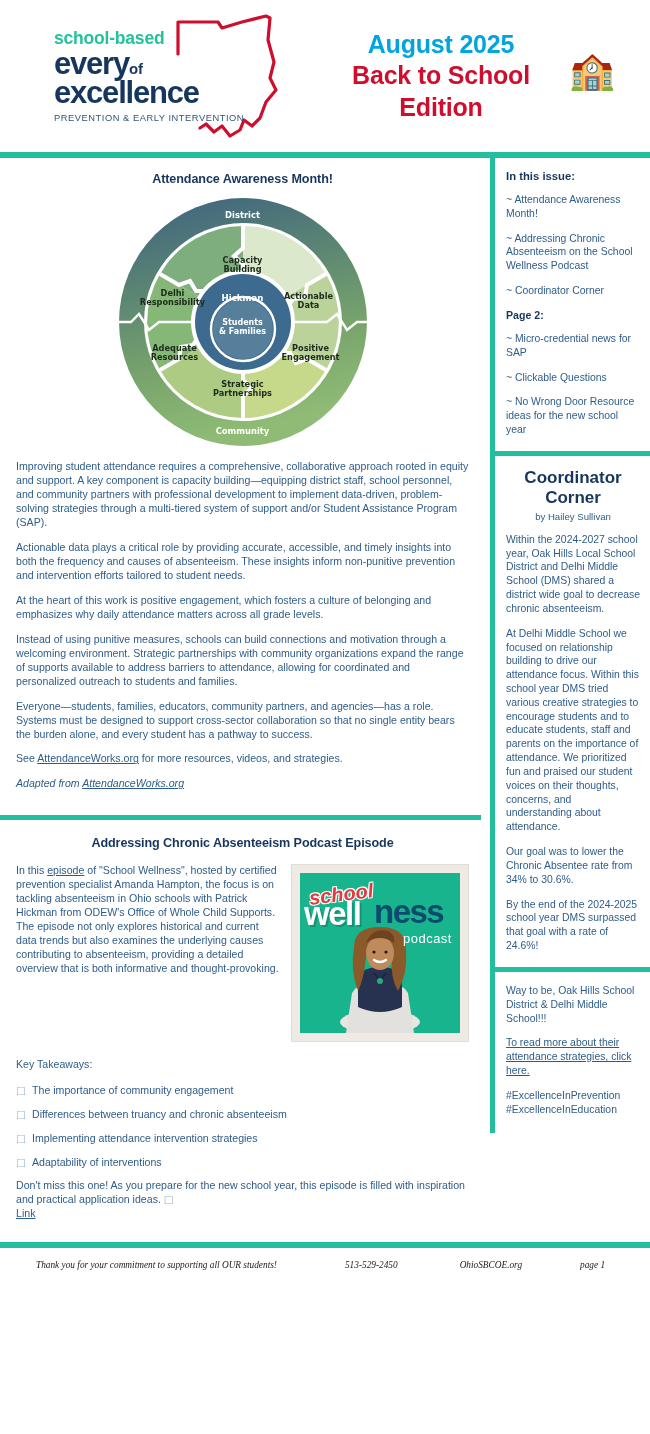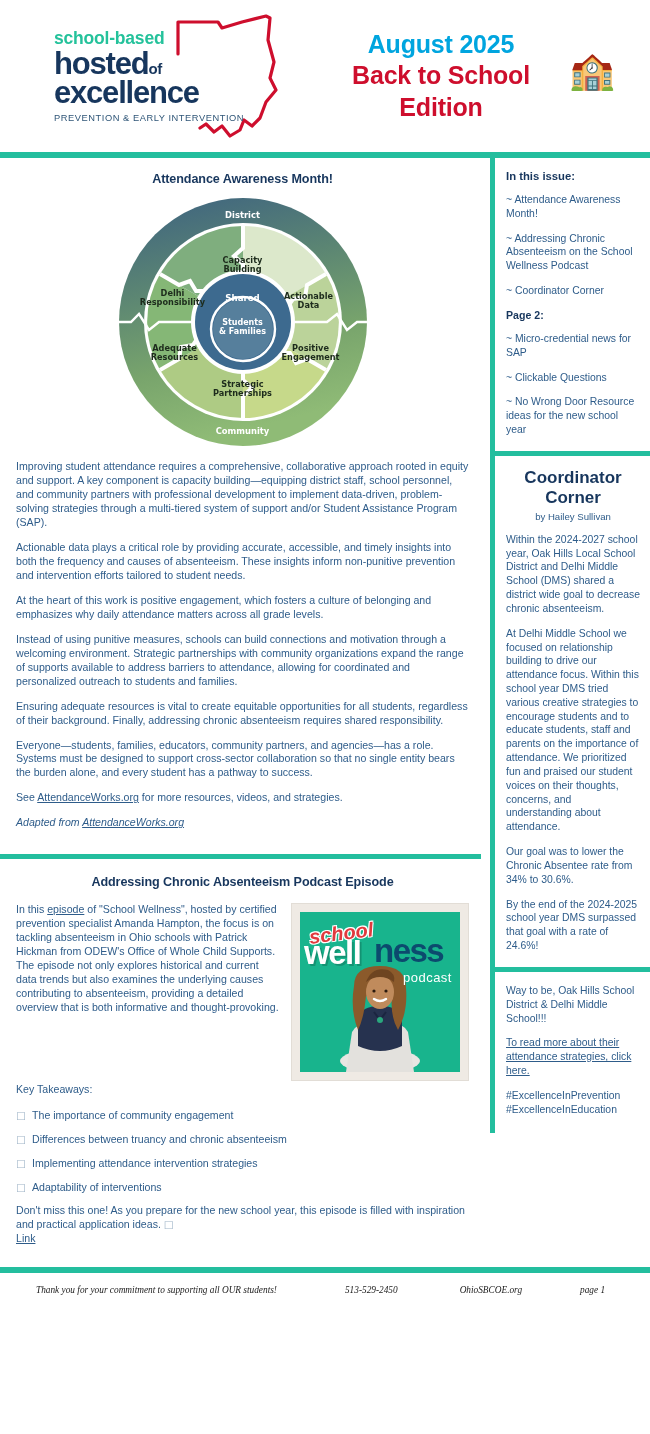--- a/index.html
+++ b/index.html
@@ -88,21 +88,21 @@
   <div class="header">
 
     <div class="logo-block">
       <svg class="ohio-outline" width="150" height="132" viewBox="0 0 150 132">
         <path d="M8 14 L8 46 M8 14 L48 14 L52 20 L72 14 L96 8 L100 10 L98 32 L104 54 L100 70 L106 82
                  L96 94 L90 110 L82 118 L74 112 L70 122 L60 128 L52 118 L44 124 L36 116 L30 120" fill="none" stroke="#CE0E2D" stroke-width="3.2" stroke-linejoin="round" stroke-linecap="round"></path>
       </svg>
       <div class="logo-text">
         <div class="logo-l1">school-based</div>
         <div class="logo-l2">
-          <span>hosted</span><span class="of">of</span>
+          <span>every</span><span class="of">of</span>
         </div>
         <div class="logo-l3">excellence</div>
         <div class="logo-l4">PREVENTION &amp; EARLY INTERVENTION</div>
       </div>
     </div>
 
     <div class="title-block">
       <div class="title-month">August 2025</div>
       <div class="title-edition">Back to School</div>
       <div class="title-edition">Edition</div>
@@ -184,30 +184,29 @@
             <div class="dg-label" style="left:82px; top:184px; width:88px; color:#1d2b1c; font-size:8.2px;">
               <span>Strategic</span><br><span>Partnerships</span>
             </div>
             <div class="dg-label" style="left:14px; top:148px; width:88px; color:#1d2b1c; font-size:8.2px;">
               <span>Adequate</span><br><span>Resources</span>
             </div>
             <div class="dg-label" style="left:10px; top:93px; width:92px; color:#1d2b1c; font-size:8.2px;">
               <span>Delhi</span><br><span>Responsibility</span>
             </div>
 
-            <div class="dg-label" style="left:82px; top:98px; width:88px; color:#ffffff; font-size:8.6px;">Shared</div>
+            <div class="dg-label" style="left:82px; top:98px; width:88px; color:#ffffff; font-size:8.6px;">Hickman</div>
             <div class="dg-label" style="left:88px; top:123px; width:76px; color:#ffffff; font-size:8px;">Students<br>&amp; Families</div>
           </div>
         </div>
 
         <p class="body">Improving student attendance requires a comprehensive, collaborative approach rooted in equity and support. A key component is capacity building—equipping district staff, school personnel, and community partners with professional development to implement data-driven, problem-solving strategies through a multi-tiered system of support and/or Student Assistance Program (SAP).</p>
         <p class="body">Actionable data plays a critical role by providing accurate, accessible, and timely insights into both the frequency and causes of absenteeism. These insights inform non-punitive prevention and intervention efforts tailored to student needs.</p>
         <p class="body">At the heart of this work is positive engagement, which fosters a culture of belonging and emphasizes why daily attendance matters across all grade levels.</p>
         <p class="body">Instead of using punitive measures, schools can build connections and motivation through a welcoming environment. Strategic partnerships with community organizations expand the range of supports available to address barriers to attendance, allowing for coordinated and personalized outreach to students and families.</p>
-        <p class="body">Ensuring adequate resources is vital to create equitable opportunities for all students, regardless of their background. Finally, addressing chronic absenteeism requires shared responsibility.</p>
         <p class="body">Everyone—students, families, educators, community partners, and agencies—has a role. Systems must be designed to support cross-sector collaboration so that no single entity bears the burden alone, and every student has a pathway to success.</p>
 
         <p class="body"><span>See </span><a class="lnk" href="#">AttendanceWorks.org</a><span> for more resources, videos, and strategies.</span></p>
 
         <p class="body italic" style="margin-bottom:14px;"><span>Adapted from </span><a class="lnk" href="#">AttendanceWorks.org</a></p>
       </div>
 
       <div class="rule-main"></div>
 
       <div class="main-card" style="padding-top:16px;">
@@ -234,21 +233,21 @@
                 <circle cx="52" cy="60" r="3" fill="#2aa87e"></circle>
               </svg>
               <div class="pw-school">school</div>
               <div class="pw-well">well</div>
               <div class="pw-ness">ness</div>
               <div class="pw-pod">podcast</div>
             </div>
           </div>
         </div>
 
-        <p class="body" style="margin-top:2px;margin-bottom:12px;">Key Takeaways:</p>
+        <p class="body" style="margin-top:16px;margin-bottom:12px;">Key Takeaways:</p>
 
         <ul class="takeaways">
           <li><span class="box">□</span><span>The importance of community engagement</span></li>
           <li><span class="box">□</span><span>Differences between truancy and chronic absenteeism</span></li>
           <li><span class="box">□</span><span>Implementing attendance intervention strategies</span></li>
           <li><span class="box">□</span><span>Adaptability of interventions</span></li>
         </ul>
 
         <p class="body" style="margin-bottom:0;"><span>Don't miss this one!  As you prepare for the new school year, this episode is filled with inspiration and practical application ideas. </span><span class="tofu">□</span></p>
         <p class="body"><a class="lnk" href="#">Link</a></p>

